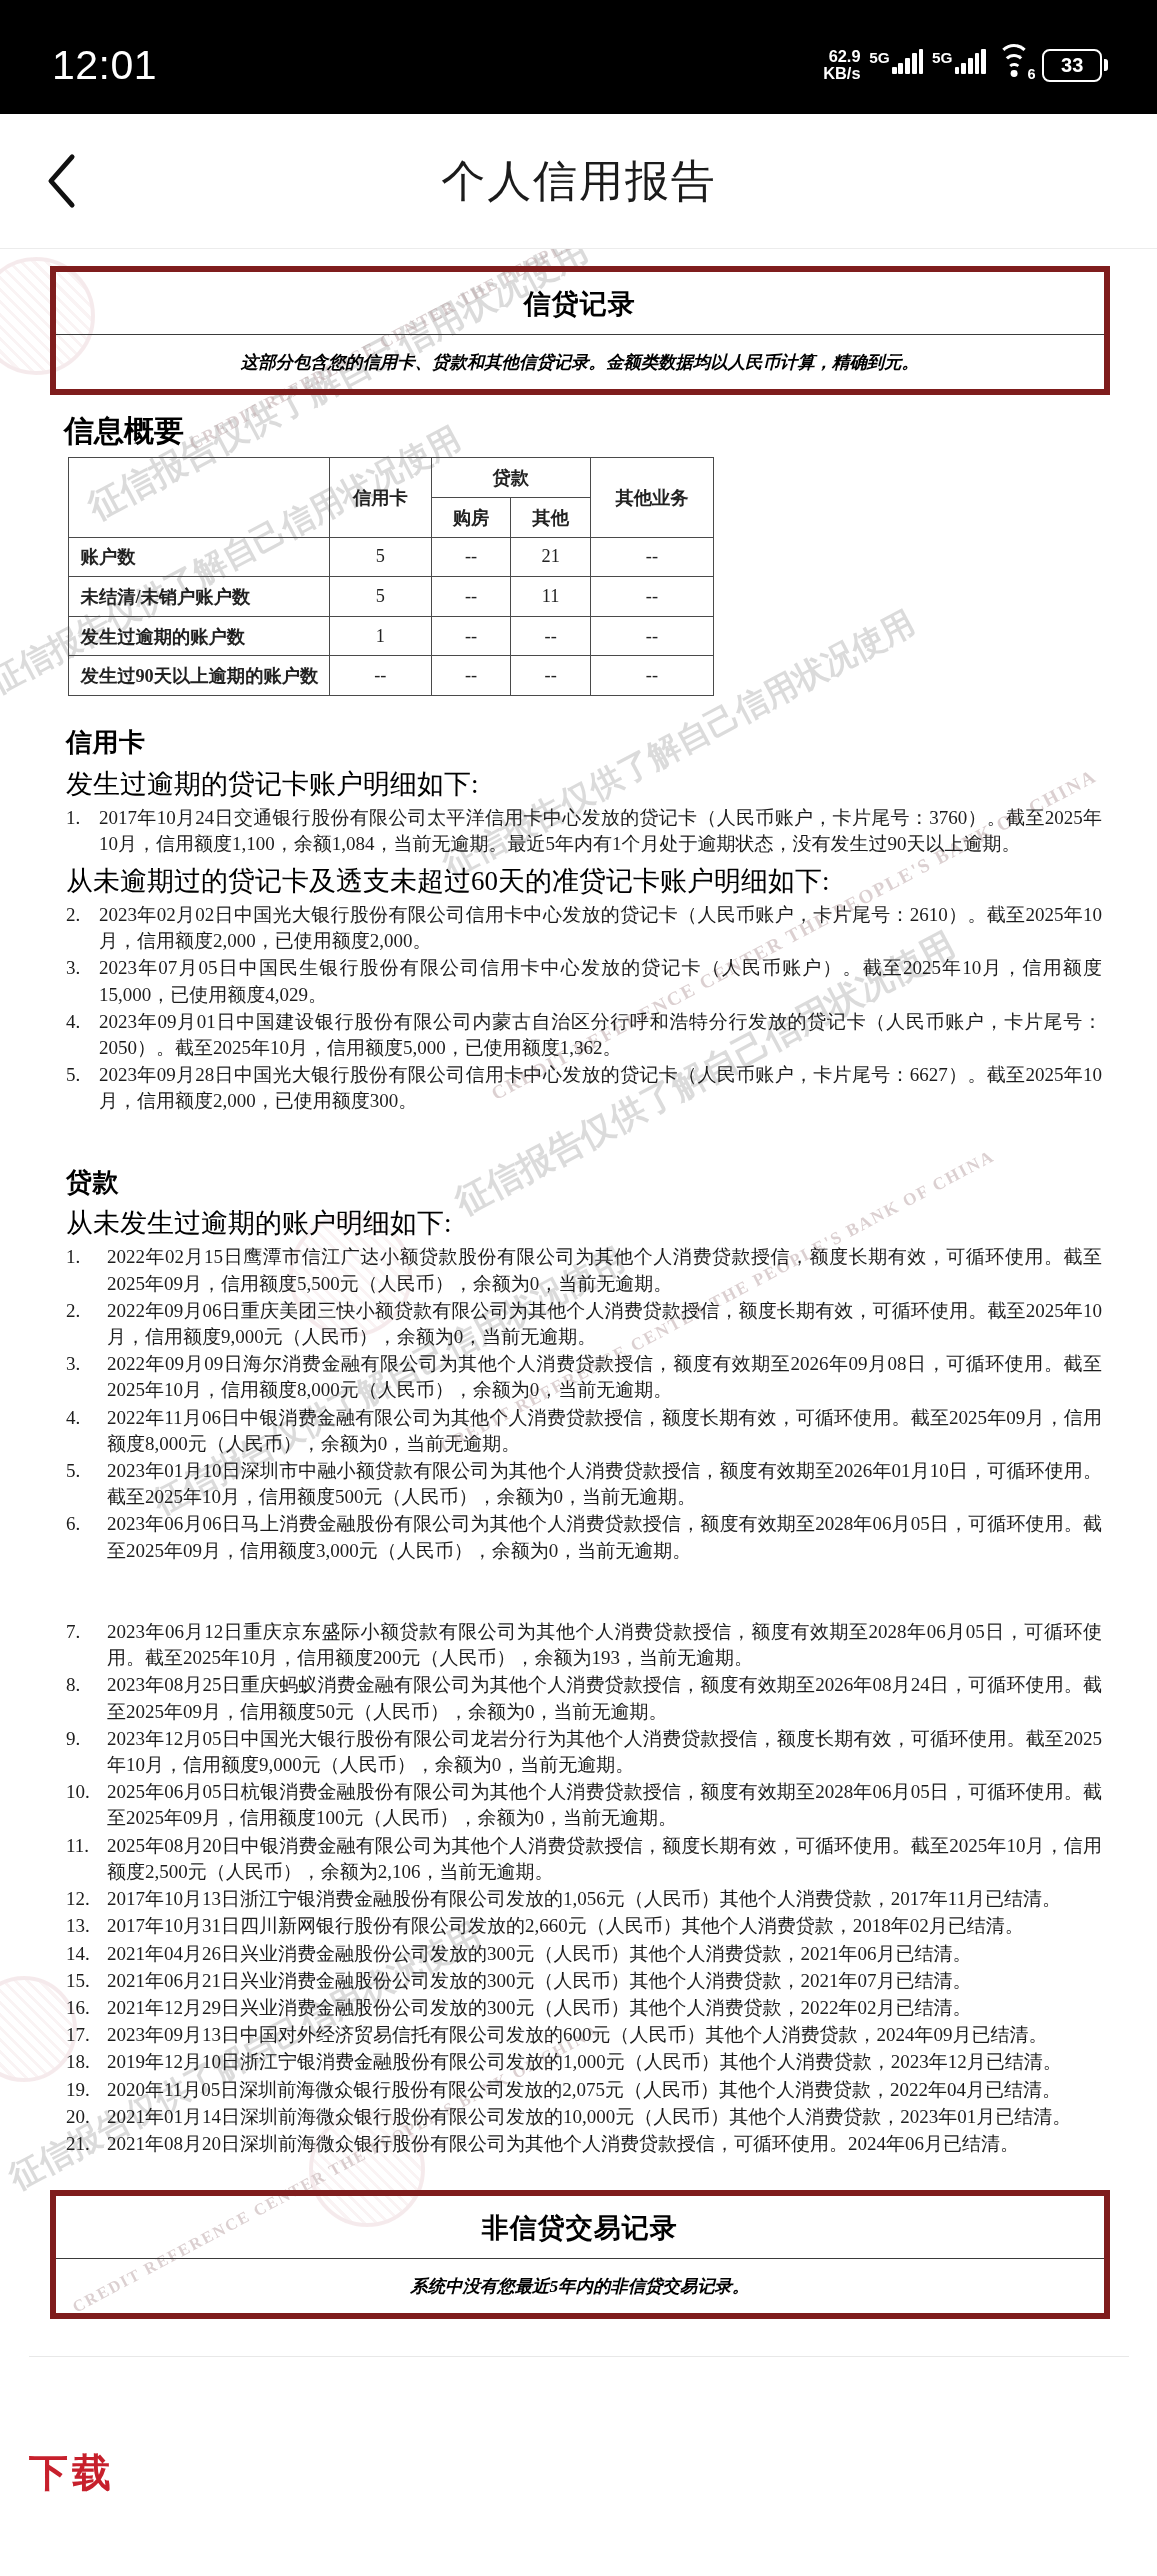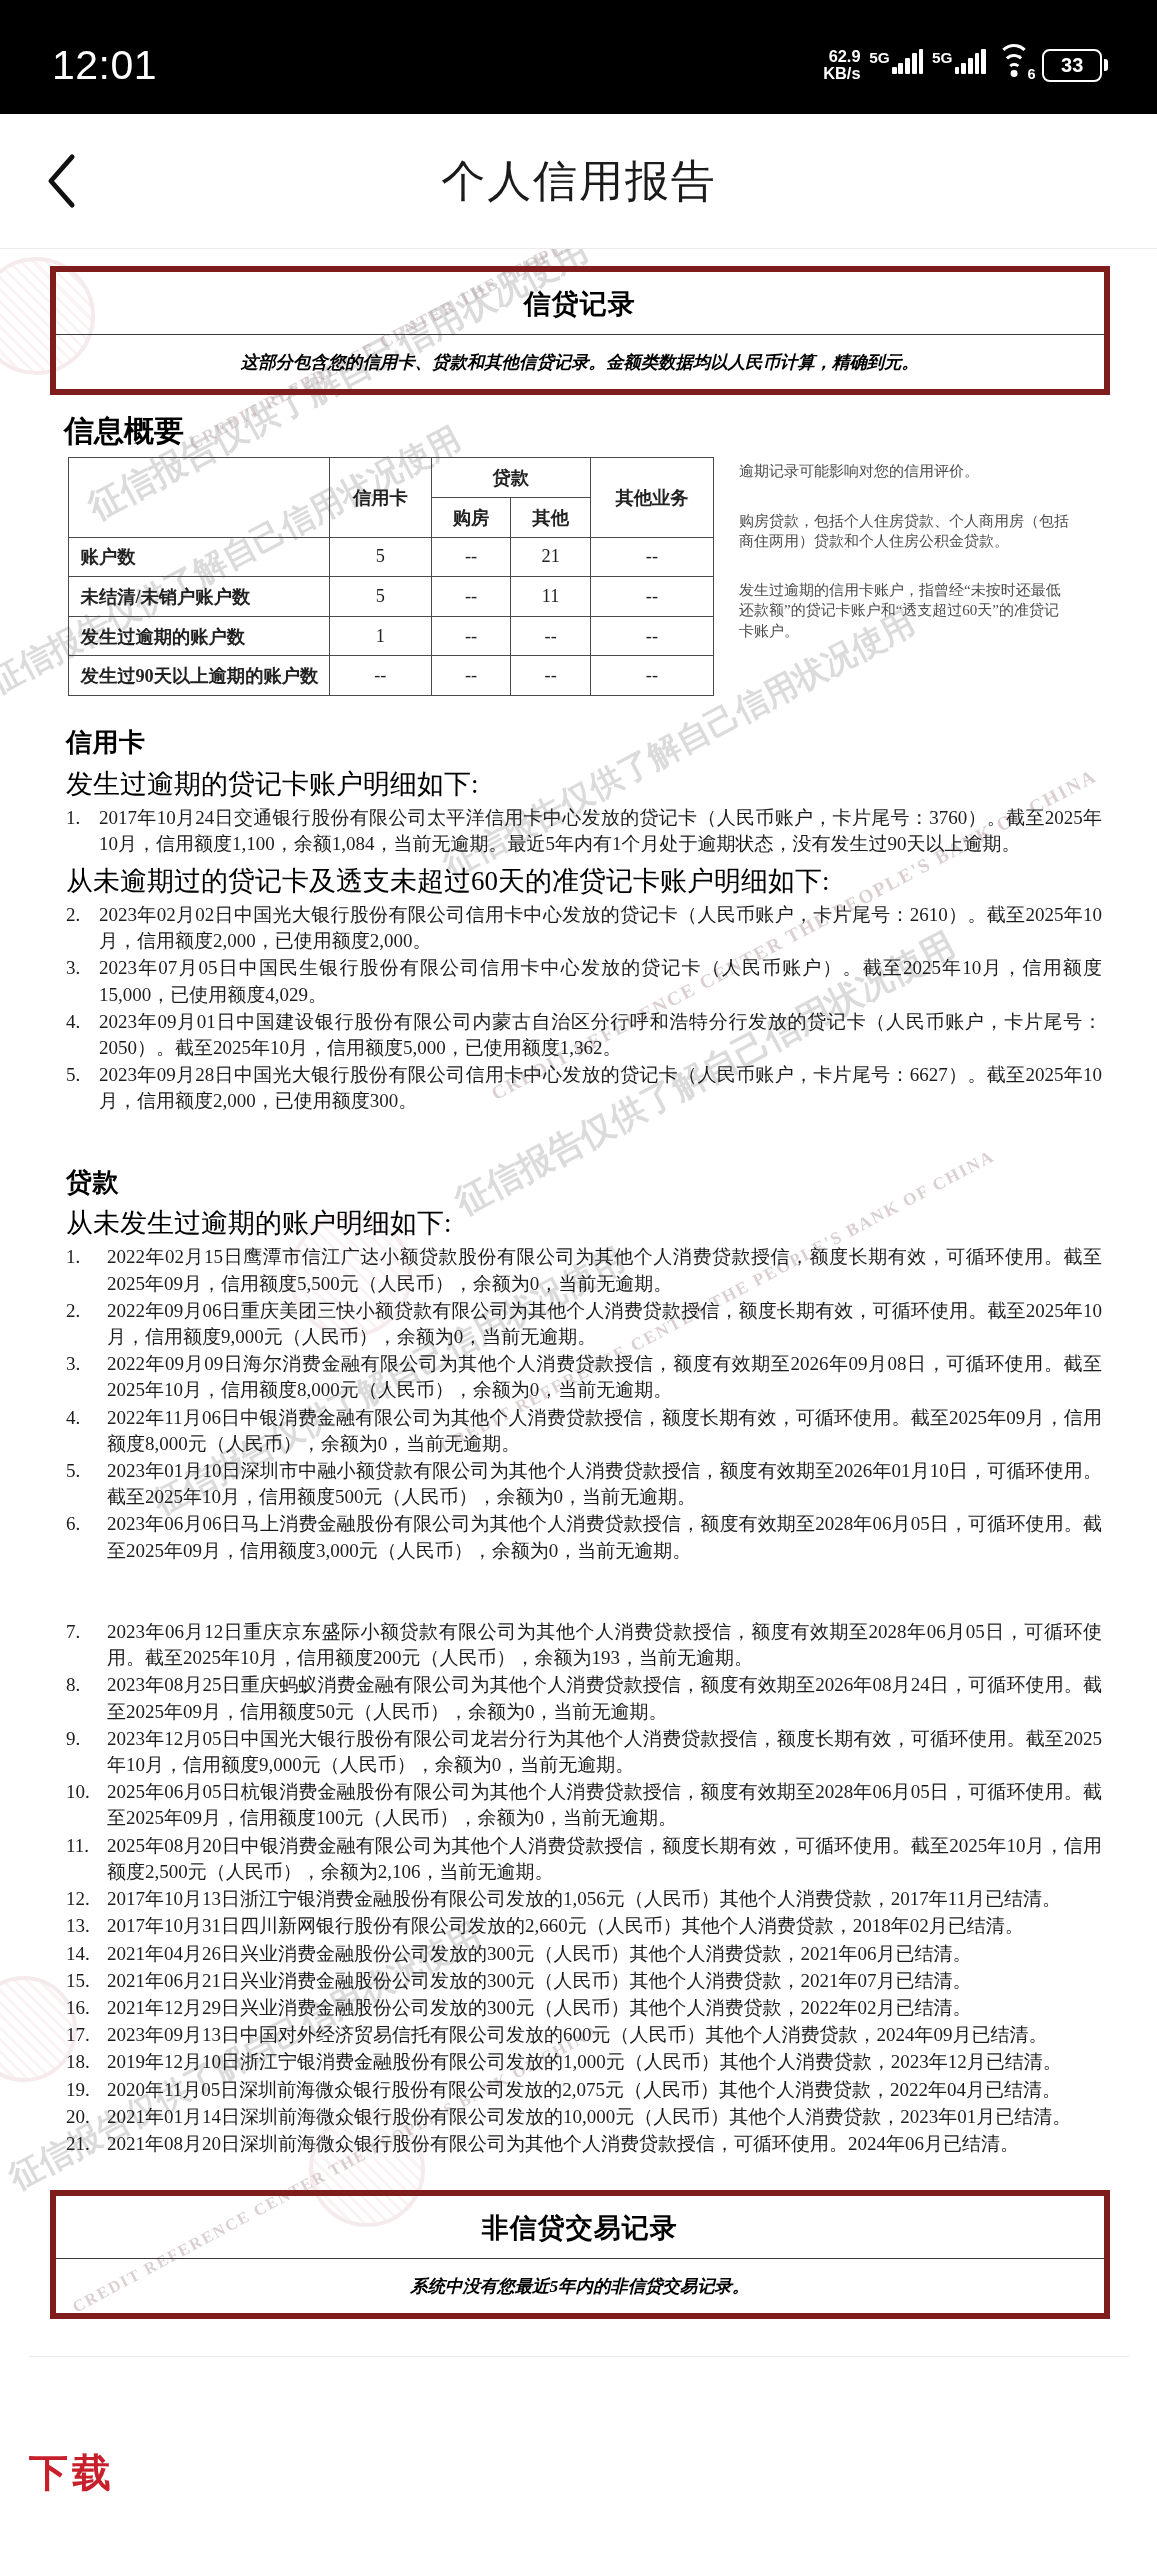--- a/index.html
+++ b/index.html
@@ -398,25 +398,20 @@
               </tr>
               <tr>
                 <td class="rowhead">发生过90天以上逾期的账户数</td>
                 <td>--</td>
                 <td>--</td>
                 <td>--</td>
                 <td>--</td>
               </tr>
             </tbody>
         </table>
-        <div class="side-notes" id="side-notes">
-            <div class="side-note">逾期记录可能影响对您的信用评价。</div>
-            <div class="side-note">购房贷款，包括个人住房贷款、个人商用房（包括商住两用）贷款和个人住房公积金贷款。</div>
-            <div class="side-note">发生过逾期的信用卡账户，指曾经“未按时还最低还款额”的贷记卡账户和“透支超过60天”的准贷记卡账户。</div>
-          </div>
       </div>
 
       <div class="sec-h1">信用卡</div>
       <div class="sec-h3">发生过逾期的贷记卡账户明细如下:</div>
       <ol class="items" id="cc-overdue">
           <li>
             <span class="num">1.</span>
             <span class="txt">2017年10月24日交通银行股份有限公司太平洋信用卡中心发放的贷记卡（人民币账户，卡片尾号：3760）。截至2025年10月，信用额度1,100，余额1,084，当前无逾期。最近5年内有1个月处于逾期状态，没有发生过90天以上逾期。</span>
           </li>
         </ol>

